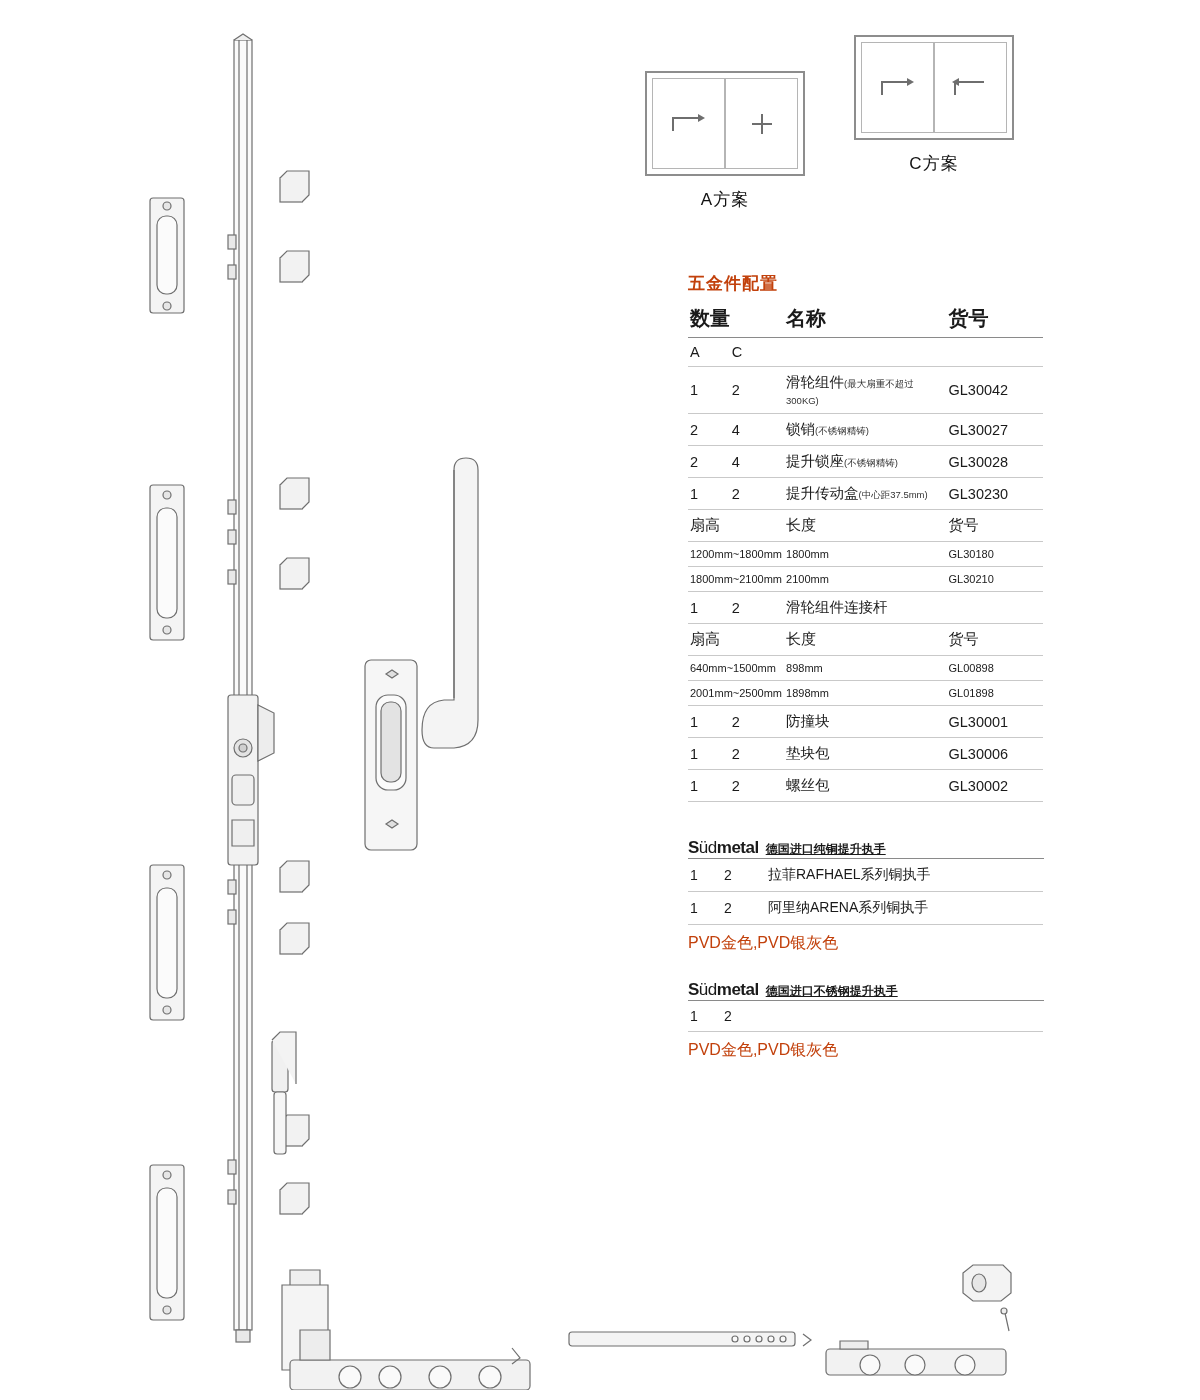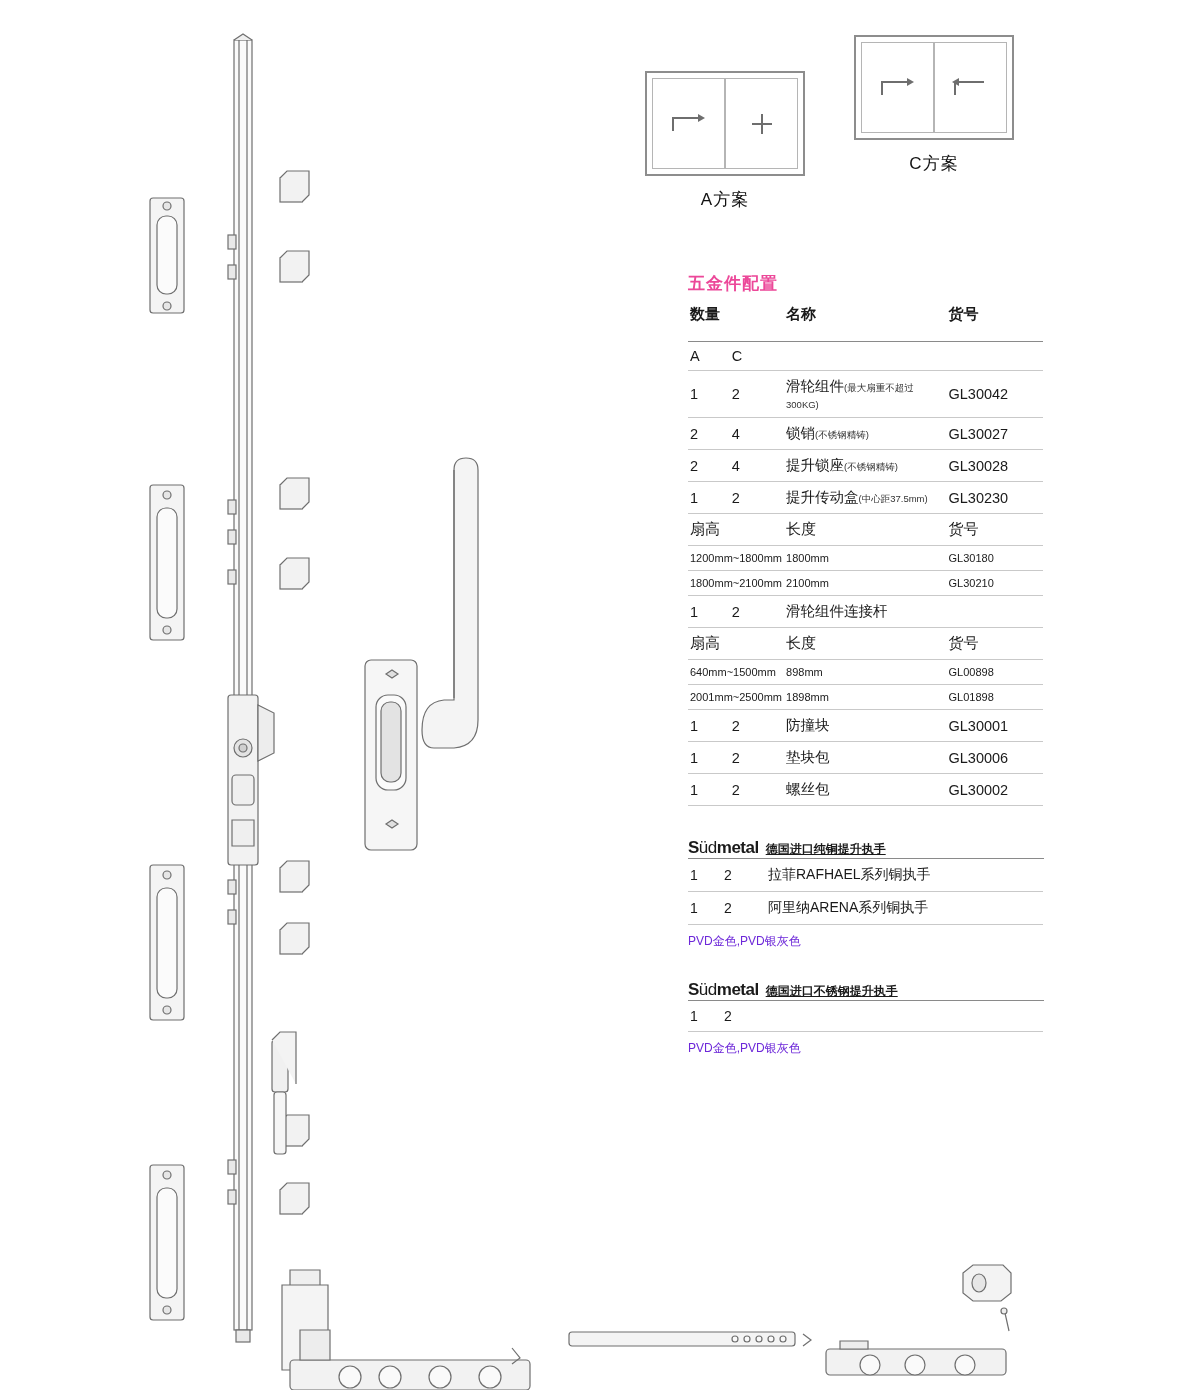--- a/index.html
+++ b/index.html
@@ -37,47 +37,47 @@
   .tip-r{position:absolute;left:26px;top:-3px;width:0;height:0;
      border-left:7px solid #6e6e6e;border-top:4px solid transparent;border-bottom:4px solid transparent;}
   .tip-l{position:absolute;left:-2px;top:-3px;width:0;height:0;
      border-right:7px solid #6e6e6e;border-top:4px solid transparent;border-bottom:4px solid transparent;}
   .plus{position:relative;width:20px;height:20px;}
   .plus:before{content:"";position:absolute;left:9px;top:0;width:2px;height:20px;background:#6e6e6e;}
   .plus:after{content:"";position:absolute;left:0;top:9px;width:20px;height:2px;background:#6e6e6e;}
 
   
   .section-title{
-    font-size:17px;font-weight:bold;letter-spacing:1px;color:#ec4899;margin-bottom:4px;
+    font-size:17px;font-weight:bold;letter-spacing:1px;color:#c2410c;margin-bottom:4px;
   }
   table.spec{border-collapse:collapse;width:355px;font-size:13.5px;}
   table.spec td,table.spec th{
     border-bottom:1px solid #c9c9c9;padding:6px 2px;text-align:left;font-weight:normal;
     vertical-align:middle;
   }
-  table.spec .hdr td{font-size:15px;font-weight:bold;border-bottom:1px solid #8a8a8a;padding-bottom:17px;}
+  table.spec .hdr td{font-size:20px;font-weight:bold;border-bottom:1px solid #8a8a8a;padding-bottom:5px;}
   .c-qa{width:30px;}
   .c-qc{width:40px;}
   .c-name{width:185px;}
   .c-code{width:100px;font-size:14px;}
   .sub{font-size:9.5px;color:#333;}
   .small-row td{font-size:11px;padding:5px 2px;}
   .mid-hdr td{font-size:15px;font-weight:bold;border-bottom:1px solid #8a8a8a;margin-left:36px;}
   .nm{font-size:14.5px;}
   .code{font-size:14.5px;}
 
   .brandline{
     display:flex;align-items:baseline;gap:7px;border-bottom:1px solid #8a8a8a;padding-bottom:0;
   }
   .brand{font-size:17px;font-weight:bold;letter-spacing:-0.5px;}
   .brand .thin{font-weight:normal;}
   .brandtxt{font-size:12px;font-weight:bold;text-decoration:underline;}
   table.handle{border-collapse:collapse;width:355px;font-size:14px;}
   table.handle td{border-bottom:1px solid #c9c9c9;padding:7px 2px;}
-  .pvd{font-size:12px;padding-top:8px;color:#6d28d9;}
+  .pvd{font-size:16px;padding-top:8px;color:#c2410c;}
 
   
   .art{position:absolute;}
   svg{display:block;}
 </style>
 </head>
 <body>
 
 <div class="page">
 

